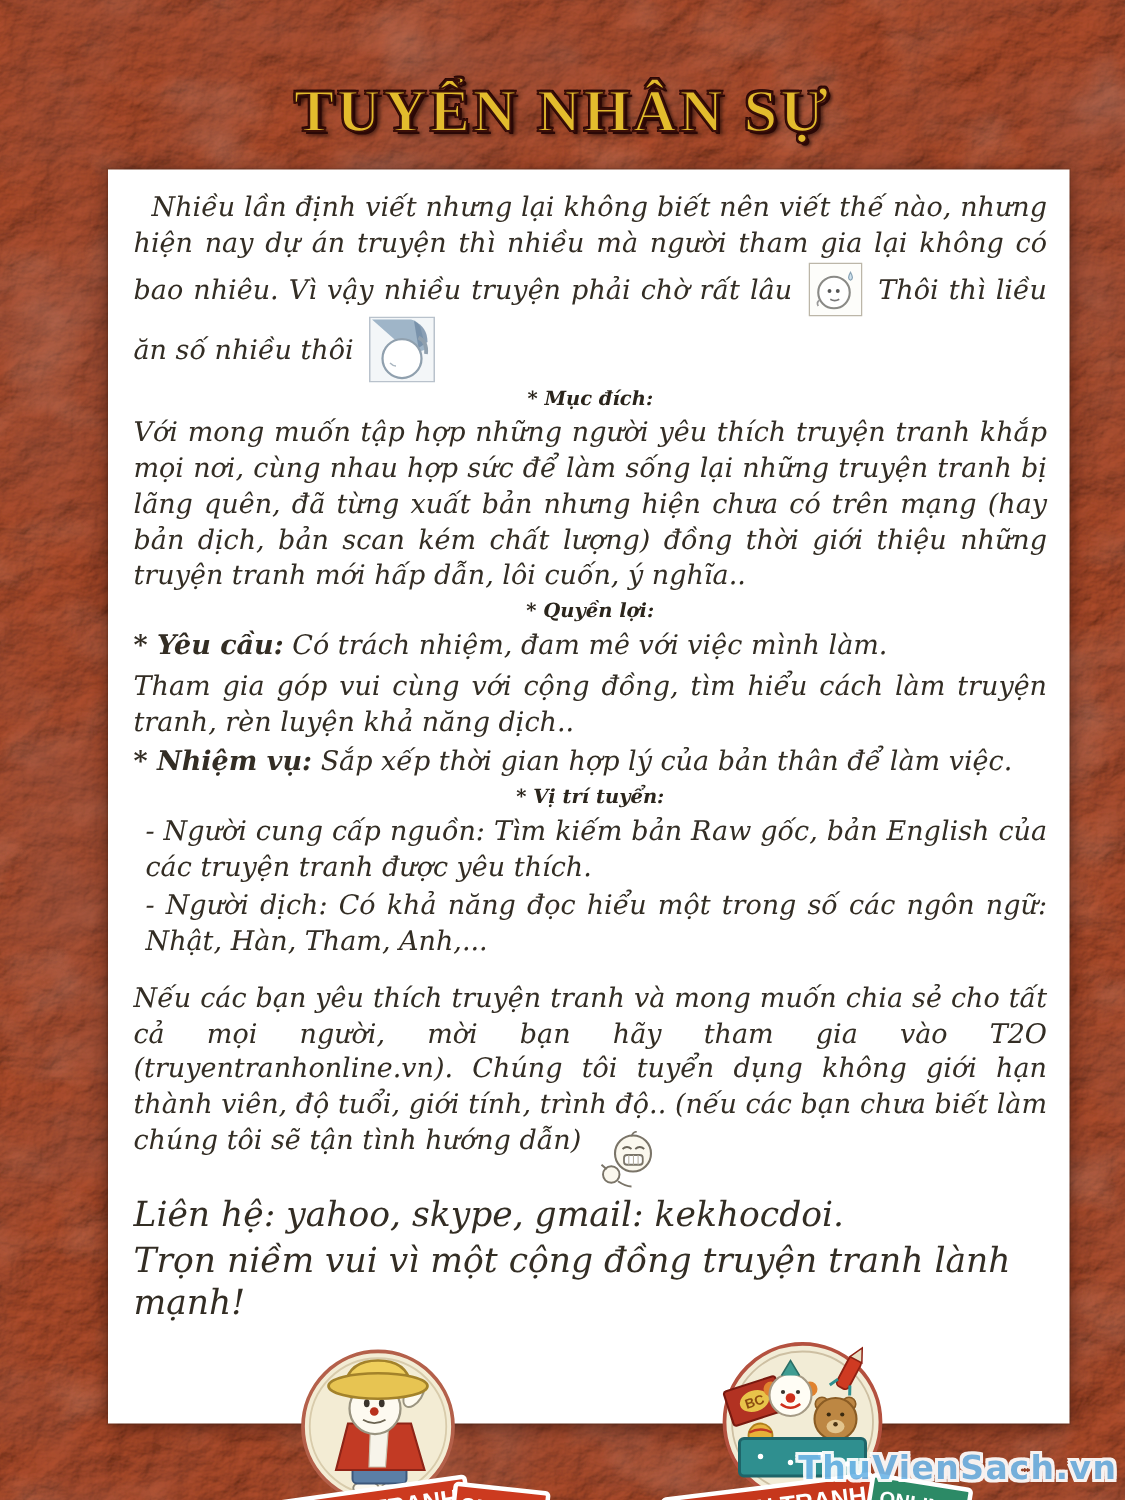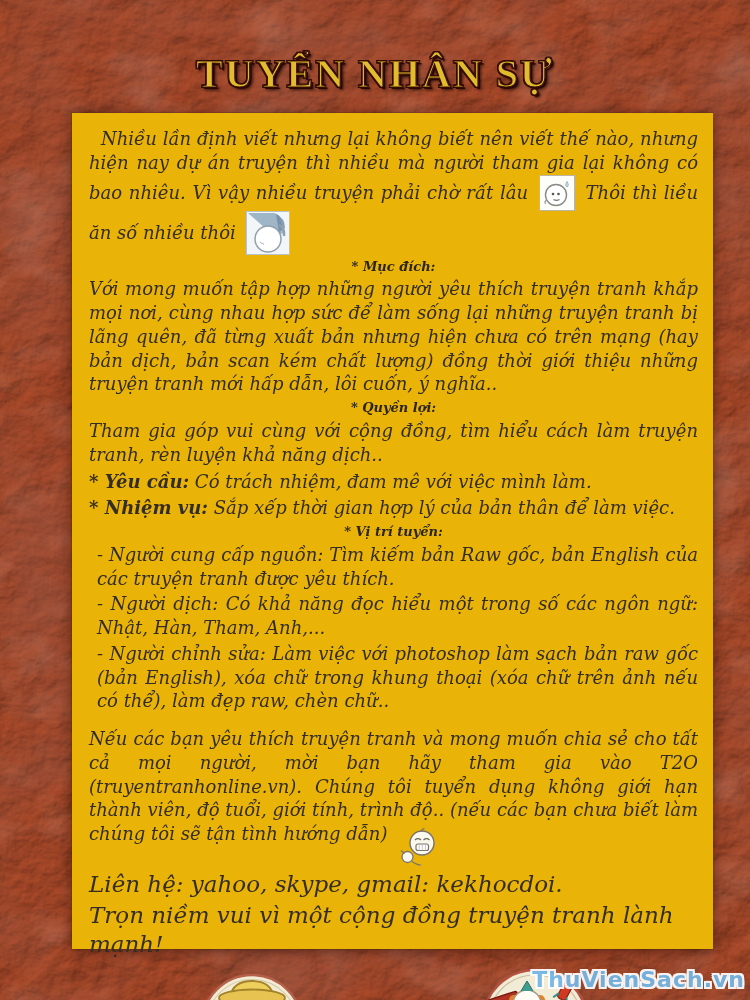--- a/index.html
+++ b/index.html
@@ -11,21 +11,21 @@
   .title{
     position:absolute;top:50px;left:0;width:100%;z-index:3;
     text-align:center;margin:0;
     font-family:Liberation Serif, serif;font-weight:bold;font-style:normal;
     font-size:40px;letter-spacing:2px;color:#e3bc2d;
     -webkit-text-stroke:1.2px #3a0f08;
     text-shadow:2px 2px 0 #2a0806,-1px -1px 0 #2a0806,1px -1px 0 #2a0806,-1px 1px 0 #2a0806,3px 3px 3px rgba(15,4,2,.8);
   }
   .paper{
     position:absolute;left:72px;top:113px;width:641px;height:836px;z-index:2;
-    background:#eab308;box-sizing:border-box;
+    background:#ffffff;box-sizing:border-box;
     padding:14px 15px 0 17px;
     box-shadow:0 2px 12px rgba(40,12,6,.6),0 0 0 1px rgba(90,50,30,.25);
   }
   .body{
     font-style:italic;font-size:18px;line-height:1.32;color:#332d24;
     margin:0 0 3px;text-align:justify;
   }
   .intro{text-indent:12px;}
   .heading{
     font-style:italic;font-weight:bold;font-size:13px;line-height:1.3;
@@ -111,36 +111,35 @@
         <circle cx="22" cy="28" r="13" fill="#ffffff" stroke="#90a0ae" stroke-width="1.5"></circle>
         <path d="M33 14 q6 3 5 11" stroke="#90a0ae" stroke-width="2.5" fill="none"></path>
         <path d="M14 31 q2 2 4 2" stroke="#aab6c0" stroke-width="1" fill="none"></path>
       </svg>
     </p>
 
     <p class="heading">* Mục đích:</p>
     <p class="body">Với mong muốn tập hợp những người yêu thích truyện tranh khắp mọi nơi, cùng nhau hợp sức để làm sống lại những truyện tranh bị lãng quên, đã từng xuất bản nhưng hiện chưa có trên mạng (hay bản dịch, bản scan kém chất lượng) đồng thời giới thiệu những truyện tranh mới hấp dẫn, lôi cuốn, ý nghĩa..</p>
 
     <p class="heading">* Quyền lợi:</p>
-    <p class="body">Tham gia góp vui cùng với cộng đồng, tìm hiểu cách làm truyện tranh, rèn luyện khả năng dịch..</p>
-
     <p class="body">
       <span class="inline-label">* Yêu cầu:</span>
       <span>Có trách nhiệm, đam mê với việc mình làm.</span>
     </p>
 
+    <p class="body">Tham gia góp vui cùng với cộng đồng, tìm hiểu cách làm truyện tranh, rèn luyện khả năng dịch..</p>
+
     <p class="body">
       <span class="inline-label">* Nhiệm vụ:</span>
       <span>Sắp xếp thời gian hợp lý của bản thân để làm việc.</span>
     </p>
 
     <p class="heading">* Vị trí tuyển:</p>
     <p class="body pos">- Người cung cấp nguồn: Tìm kiếm bản Raw gốc, bản English của các truyện tranh được yêu thích.</p>
     <p class="body pos">- Người dịch: Có khả năng đọc hiểu một trong số các ngôn ngữ: Nhật, Hàn, Tham, Anh,...</p>
-    <p class="body pos">- Người chỉnh sửa: Làm việc với photoshop làm sạch bản raw gốc (bản English), xóa chữ trong khung thoại (xóa chữ trên ảnh nếu có thể), làm đẹp raw, chèn chữ..</p>
 
     <p class="body closing">
       <span>Nếu các bạn yêu thích truyện tranh và mong muốn chia sẻ cho tất cả mọi người, mời bạn hãy tham gia vào T2O (truyentranhonline.vn). Chúng tôi tuyển dụng không giới hạn thành viên, độ tuổi, giới tính, trình độ.. (nếu các bạn chưa biết làm chúng tôi sẽ tận tình hướng dẫn)</span>
       <svg class="emote-grin" width="42" height="42" viewBox="0 0 42 42">
         <circle cx="25" cy="15" r="12" fill="#fbf8ee" stroke="#7a7468" stroke-width="1.4"></circle>
         <path d="M24 3.5 q1 -3 3.5 -3" stroke="#7a7468" stroke-width="1.1" fill="none"></path>
         <path d="M18 12 q3 -2.6 6 0" stroke="#6a6458" stroke-width="1.2" fill="none"></path>
         <path d="M26.5 12 q3 -2.6 6 0" stroke="#6a6458" stroke-width="1.2" fill="none"></path>
         <rect x="19" y="16" width="12.5" height="6.5" rx="2" fill="#fff" stroke="#7a7468" stroke-width="1.2"></rect>
         <path d="M22.2 16 v6.5 M25.3 16 v6.5 M28.4 16 v6.5" stroke="#b5afa2" stroke-width="0.7"></path>

